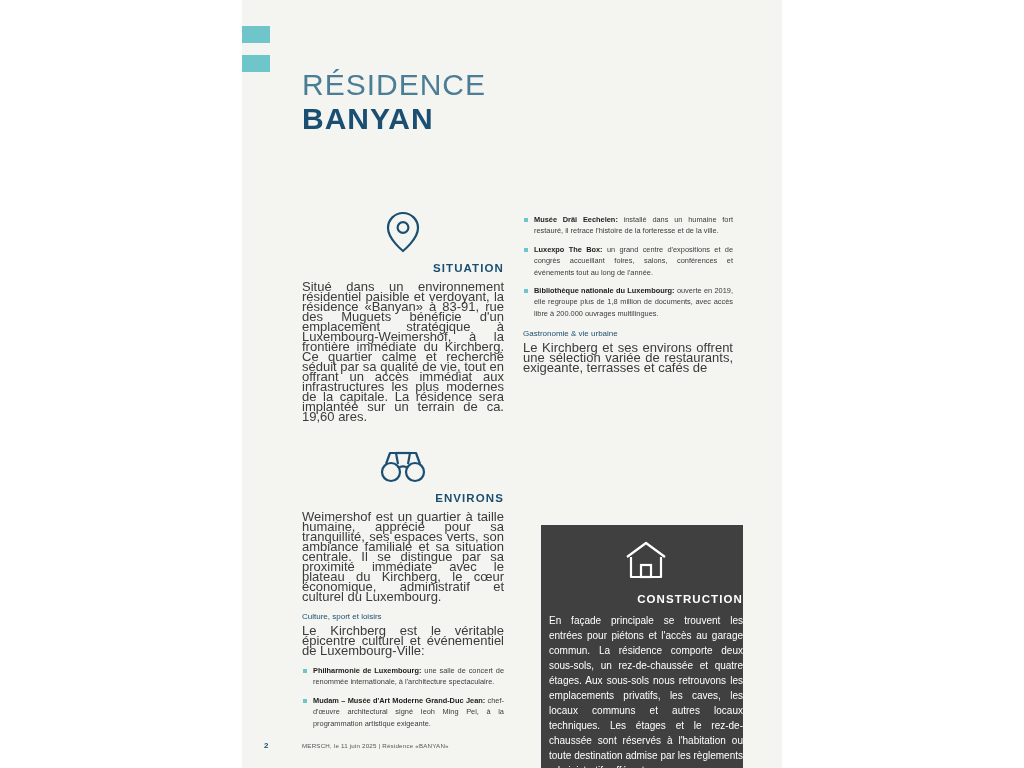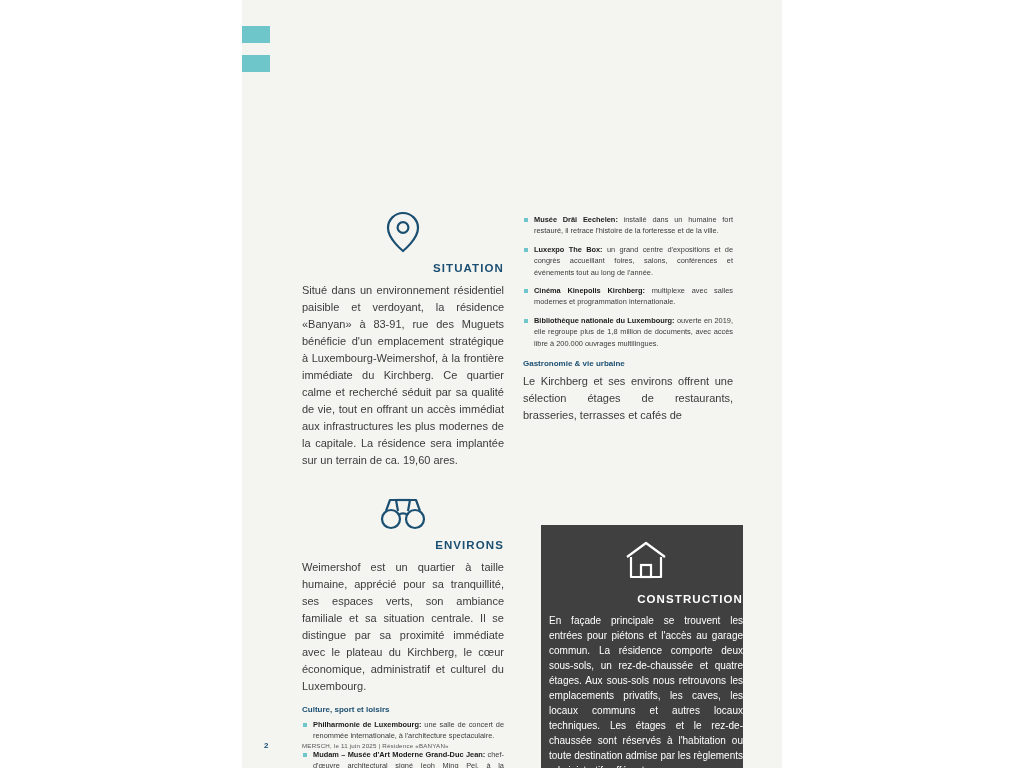--- a/index.html
+++ b/index.html
@@ -80,29 +80,29 @@
   }
   .section-head {
     text-align: right;
     color: #1b4f72;
     font-weight: 700;
     font-size: 11.5px;
     letter-spacing: 1.1px;
     margin: 2px 0 8px 0;
   }
   p.body {
-    font-size: 11px;
-    line-height: 17px;
+    font-size: 13px;
+    line-height: 10px;
     color: #3b3b3b;
     text-align: justify;
     margin: 0 0 9px 0;
   }
   .sub-head {
     color: #1b4f72;
-    font-weight: 700;
+    font-weight: 400;
     font-size: 8px;
     margin: 10px 0 5px 0;
   }
   ul.bullets {
     list-style: none;
     margin: 0;
     padding: 0;
   }
   ul.bullets li {
     position: relative;
@@ -171,20 +171,24 @@
 <body>
 
 <div class="left-gutter"></div>
 <div class="right-gutter"></div>
 
 <div class="page">
 
   <div class="mark mark-1"></div>
   <div class="mark mark-2"></div>
 
+  <div class="title-block">
+    <div class="title-line1">RÉSIDENCE</div>
+    <div class="title-line2">BANYAN</div>
+  </div>
 
   <div class="col-left">
 
     <div class="icon-wrap">
       <svg width="40" height="44" viewBox="0 0 40 44">
         <path d="M20 3 C11.7 3 5 9.7 5 18 C5 29 20 41 20 41 C20 41 35 29 35 18 C35 9.7 28.3 3 20 3 Z" fill="none" stroke="#1b4f72" stroke-width="2.2"></path>
         <circle cx="20" cy="17.5" r="5.4" fill="none" stroke="#1b4f72" stroke-width="2.2"></circle>
       </svg>
     </div>
     <div class="section-head">SITUATION</div>
@@ -197,48 +201,46 @@
         <path d="M7 16 L11 5 L17 5 L19 16" fill="none" stroke="#1b4f72" stroke-width="2.2" stroke-linejoin="round"></path>
         <path d="M41 16 L37 5 L31 5 L29 16" fill="none" stroke="#1b4f72" stroke-width="2.2" stroke-linejoin="round"></path>
         <path d="M19 20 C22 18 26 18 29 20" fill="none" stroke="#1b4f72" stroke-width="2.2"></path>
         <path d="M17 5 L31 5" fill="none" stroke="#1b4f72" stroke-width="2.2"></path>
       </svg>
     </div>
     <div class="section-head">ENVIRONS</div>
     <p class="body">Weimershof est un quartier à taille humaine, apprécié pour sa tranquillité, ses espaces verts, son ambiance familiale et sa situation centrale. Il se distingue par sa proximité immédiate avec le plateau du Kirchberg, le cœur économique, administratif et culturel du Luxembourg.</p>
 
     <div class="sub-head">Culture, sport et loisirs</div>
+    <p class="body">Le Kirchberg est le véritable épicentre culturel et événementiel de Luxembourg-Ville:</p>
 
     <ul class="bullets">
       <li>
         <b>Philharmonie de Luxembourg:</b><span> une salle de concert de renommée internationale, à l'architecture spectaculaire.</span>
       </li>
       <li>
         <b>Mudam – Musée d'Art Moderne Grand-Duc Jean:</b><span> chef-d'œuvre architectural signé Ieoh Ming Pei, à la programmation artistique exigeante.</span>
       </li>
     </ul>
   </div>
 
   <div class="col-right">
     <ul class="bullets">
       <li>
         <b>Musée Dräi Eechelen:</b><span> installé dans un humaine fort restauré, il retrace l'histoire de la forteresse et de la ville.</span>
       </li>
       <li>
         <b>Luxexpo The Box:</b><span> un grand centre d'expositions et de congrès accueillant foires, salons, conférences et événements tout au long de l'année.</span>
       </li>
       <li>
-        <b>Cinéma Kinepolis Kirchberg:</b><span> multiplexe avec salles modernes et programmation internationale.</span>
-      </li>
-      <li>
         <b>Bibliothèque nationale du Luxembourg:</b><span> ouverte en 2019, elle regroupe plus de 1,8 million de documents, avec accès libre à 200.000 ouvrages multilingues.</span>
       </li>
     </ul>
     <div class="sub-head">Gastronomie &amp; vie urbaine</div>
-    <p class="body">Le Kirchberg et ses environs offrent une sélection étages de restaurants, brasseries, terrasses et cafés de</p>
+    <p class="body">Le Kirchberg et ses environs offrent une sélection variée de restaurants, exigeante, terrasses et cafés de</p>
   </div>
 
   <div class="construction-box">
     <div class="icon-wrap">
       <svg width="46" height="42" viewBox="0 0 46 42">
         <path d="M4 18 L23 4 L42 18" fill="none" stroke="#ffffff" stroke-width="2.2" stroke-linejoin="round"></path>
         <path d="M8 18 L8 38 L38 38 L38 18" fill="none" stroke="#ffffff" stroke-width="2.2" stroke-linejoin="round"></path>
         <rect x="18" y="26" width="10" height="12" fill="none" stroke="#ffffff" stroke-width="2.2"></rect>
       </svg>
     </div>

